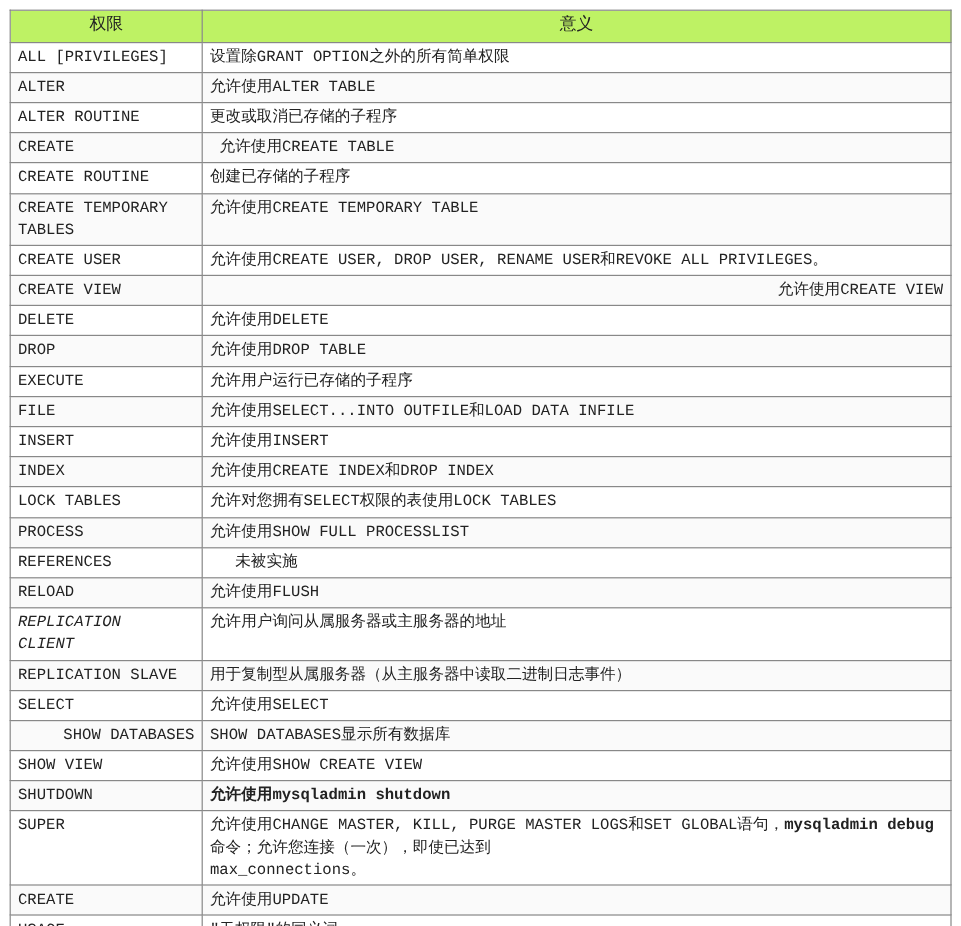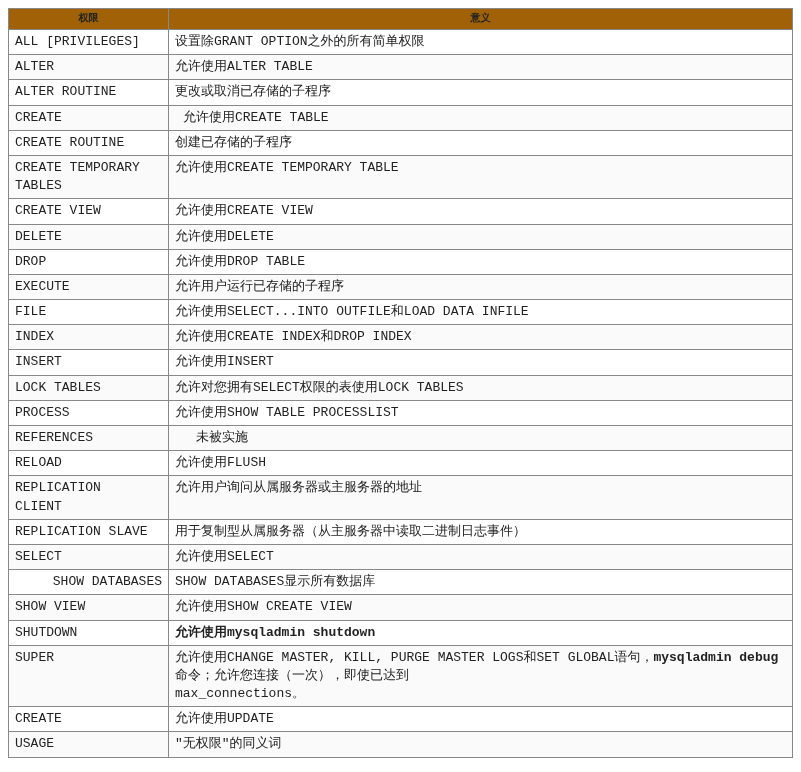--- a/index.html
+++ b/index.html
@@ -24,23 +24,23 @@
       border-collapse: collapse;
       border: 1px solid #888;
     }
     th, td {
       border: 1px solid #888;
       padding: 3px 6px;
       vertical-align: top;
       line-height: 1.4;
     }
     th {
-      background: #a16207;
-      font-weight: bold;
-      font-size: 10px;
+      background: #bef264;
+      font-weight: normal;
+      font-size: 14px;
     }
     tr:nth-child(even) {
       background: #fafafa;
     }
     tr:nth-child(odd) {
       background: #ffffff;
     }
     .col-priv {
       width: 160px;
       white-space: pre-wrap;
@@ -84,65 +84,69 @@
         <tr>
           <td class="col-priv" style="white-space: pre-wrap;">CREATE ROUTINE</td>
           <td class="col-meaning" style="white-space: pre-wrap;">创建已存储的子程序</td>
         </tr>
         <tr>
           <td class="col-priv" style="white-space: pre-wrap;">CREATE TEMPORARY
 TABLES</td>
           <td class="col-meaning" style="white-space: pre-wrap;">允许使用CREATE TEMPORARY TABLE</td>
         </tr>
         <tr>
+          <td class="col-priv" style="white-space: pre-wrap;">CREATE USER</td>
+          <td class="col-meaning" style="white-space: pre-wrap;">允许使用CREATE USER, DROP USER, RENAME USER和REVOKE ALL PRIVILEGES。</td>
+        </tr>
+        <tr>
           <td class="col-priv" style="white-space: pre-wrap;">CREATE VIEW</td>
-          <td class="col-meaning" style="white-space: pre-wrap;">允许使用CREATE VIEW</td>
+          <td class="col-meaning" style="white-space: pre-wrap; text-align: right;">允许使用CREATE VIEW</td>
         </tr>
         <tr>
           <td class="col-priv" style="white-space: pre-wrap;">DELETE</td>
           <td class="col-meaning" style="white-space: pre-wrap;">允许使用DELETE</td>
         </tr>
         <tr>
           <td class="col-priv" style="white-space: pre-wrap;">DROP</td>
           <td class="col-meaning" style="white-space: pre-wrap; margin-top: 28px;">允许使用DROP TABLE</td>
         </tr>
         <tr>
           <td class="col-priv" style="white-space: pre-wrap;">EXECUTE</td>
           <td class="col-meaning" style="white-space: pre-wrap;">允许用户运行已存储的子程序</td>
         </tr>
         <tr>
           <td class="col-priv" style="white-space: pre-wrap;">FILE</td>
           <td class="col-meaning" style="white-space: pre-wrap;">允许使用SELECT...INTO OUTFILE和LOAD DATA INFILE</td>
         </tr>
         <tr>
+          <td class="col-priv" style="white-space: pre-wrap;">INSERT</td>
+          <td class="col-meaning" style="white-space: pre-wrap;">允许使用INSERT</td>
+        </tr>
+        <tr>
           <td class="col-priv" style="white-space: pre-wrap;">INDEX</td>
           <td class="col-meaning" style="white-space: pre-wrap;">允许使用CREATE INDEX和DROP INDEX</td>
-        </tr>
-        <tr>
-          <td class="col-priv" style="white-space: pre-wrap;">INSERT</td>
-          <td class="col-meaning" style="white-space: pre-wrap;">允许使用INSERT</td>
         </tr>
         <tr>
           <td class="col-priv" style="white-space: pre-wrap;">LOCK TABLES</td>
           <td class="col-meaning" style="white-space: pre-wrap;">允许对您拥有SELECT权限的表使用LOCK TABLES</td>
         </tr>
         <tr>
           <td class="col-priv" style="white-space: pre-wrap;">PROCESS</td>
-          <td class="col-meaning" style="white-space: pre-wrap;">允许使用SHOW TABLE PROCESSLIST</td>
+          <td class="col-meaning" style="white-space: pre-wrap;">允许使用SHOW FULL PROCESSLIST</td>
         </tr>
         <tr>
           <td class="col-priv" style="white-space: pre-wrap;">REFERENCES</td>
           <td class="col-meaning" style="white-space: pre-wrap; padding-left: 27px;">未被实施</td>
         </tr>
         <tr>
           <td class="col-priv" style="white-space: pre-wrap; margin-left: 44px;">RELOAD</td>
           <td class="col-meaning" style="white-space: pre-wrap;">允许使用FLUSH</td>
         </tr>
         <tr>
-          <td class="col-priv" style="white-space: pre-wrap;">REPLICATION
+          <td class="col-priv" style="white-space: pre-wrap; font-style: italic;">REPLICATION
 CLIENT</td>
           <td class="col-meaning" style="white-space: pre-wrap;">允许用户询问从属服务器或主服务器的地址</td>
         </tr>
         <tr>
           <td class="col-priv" style="white-space: pre-wrap;">REPLICATION SLAVE</td>
           <td class="col-meaning" style="white-space: pre-wrap;">用于复制型从属服务器（从主服务器中读取二进制日志事件）</td>
         </tr>
         <tr>
           <td class="col-priv" style="white-space: pre-wrap;">SELECT</td>
           <td class="col-meaning" style="white-space: pre-wrap;">允许使用SELECT</td>

